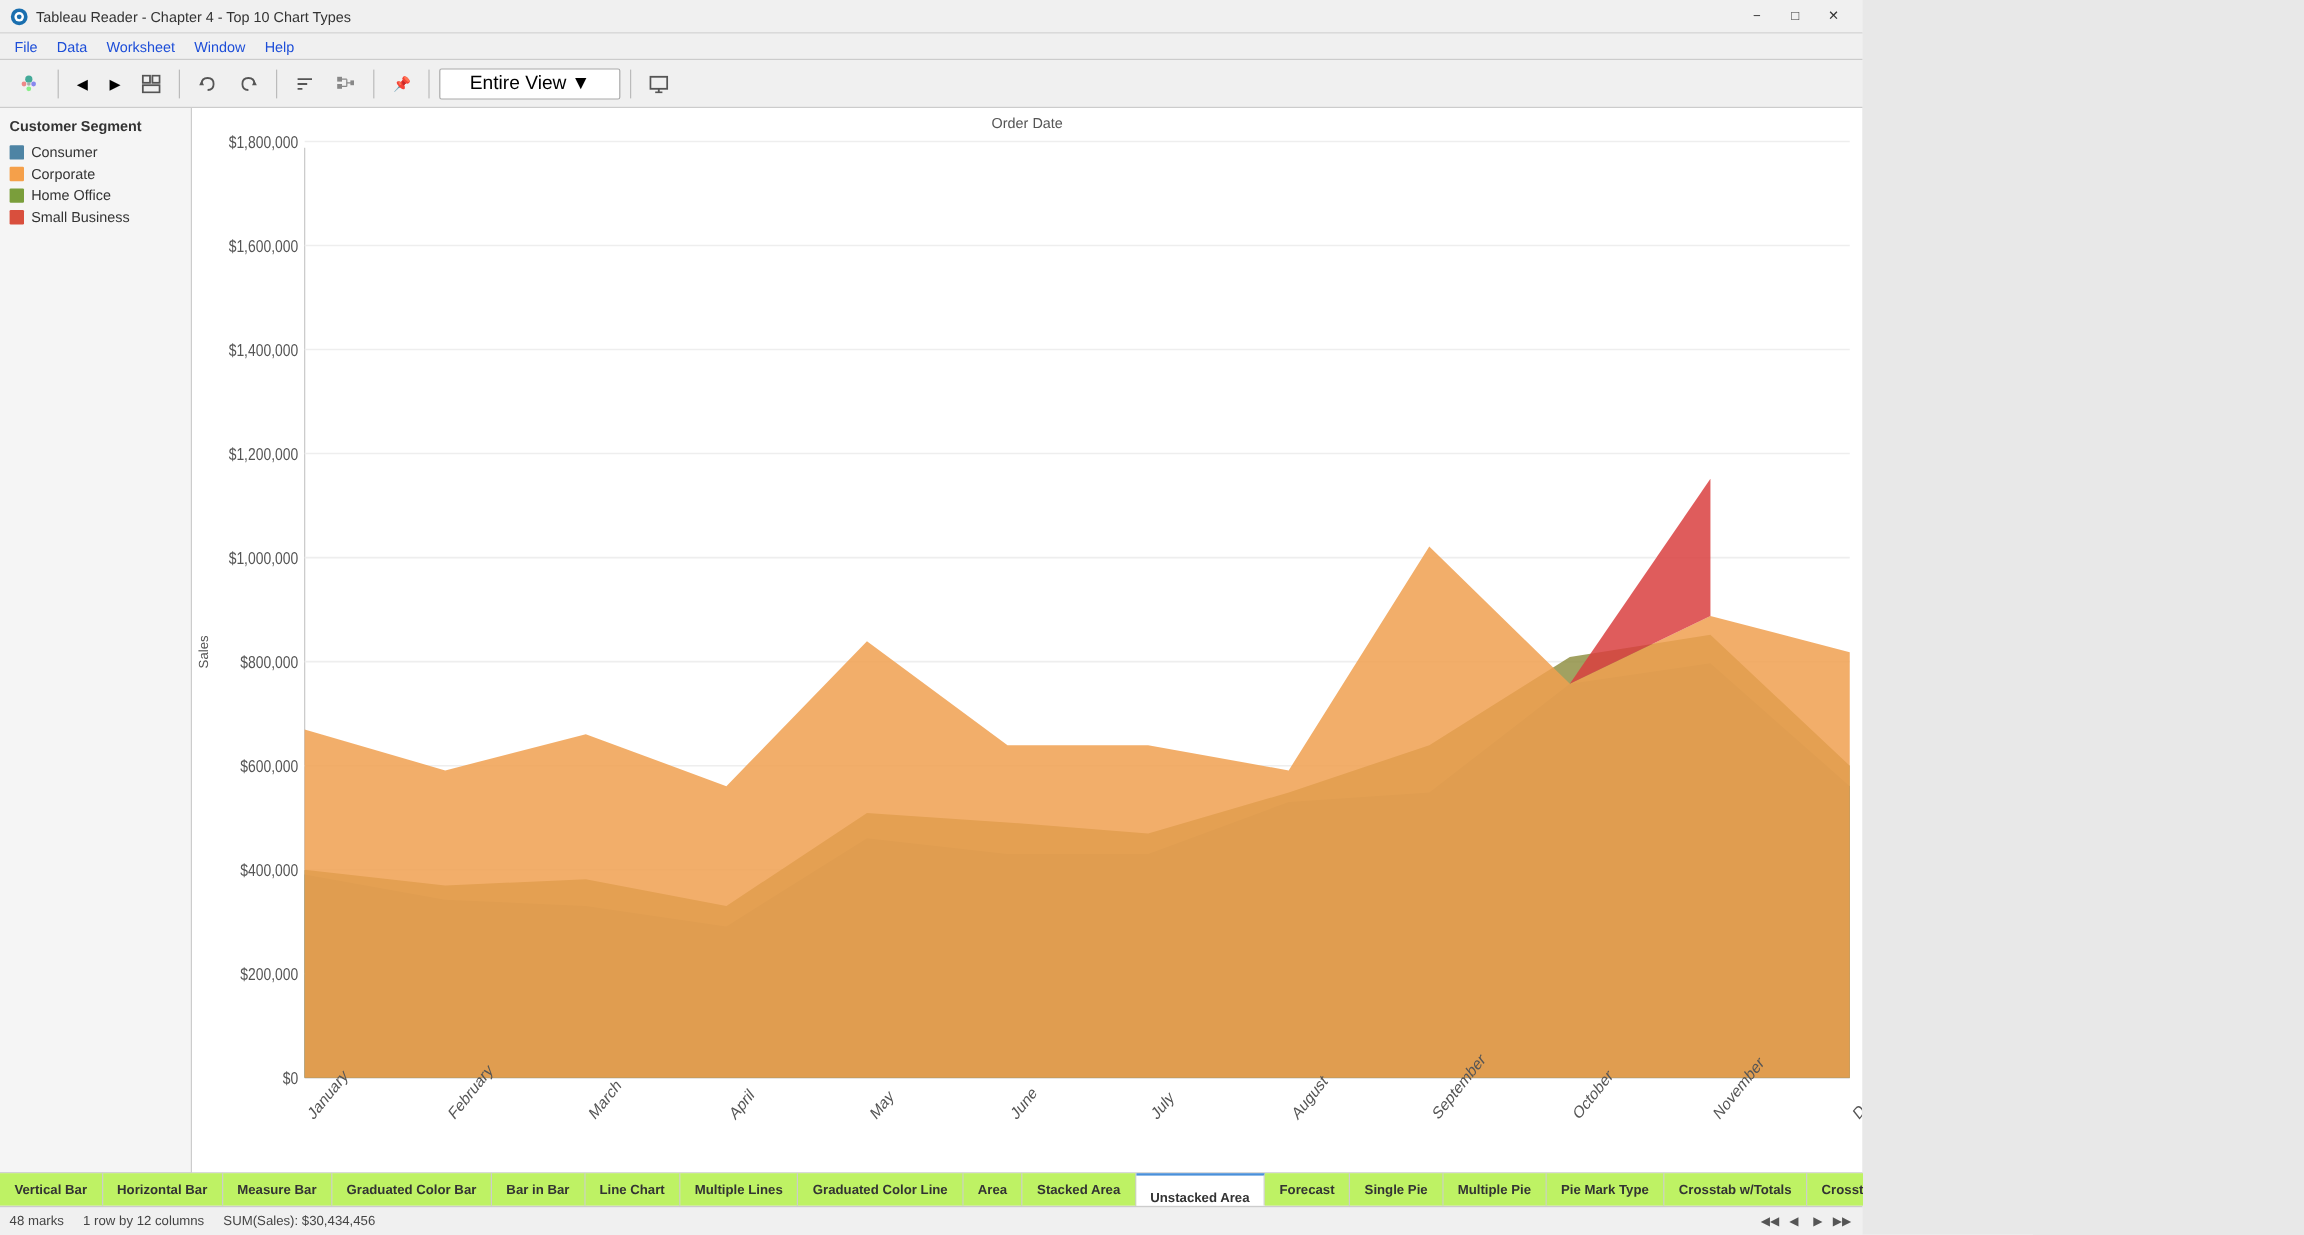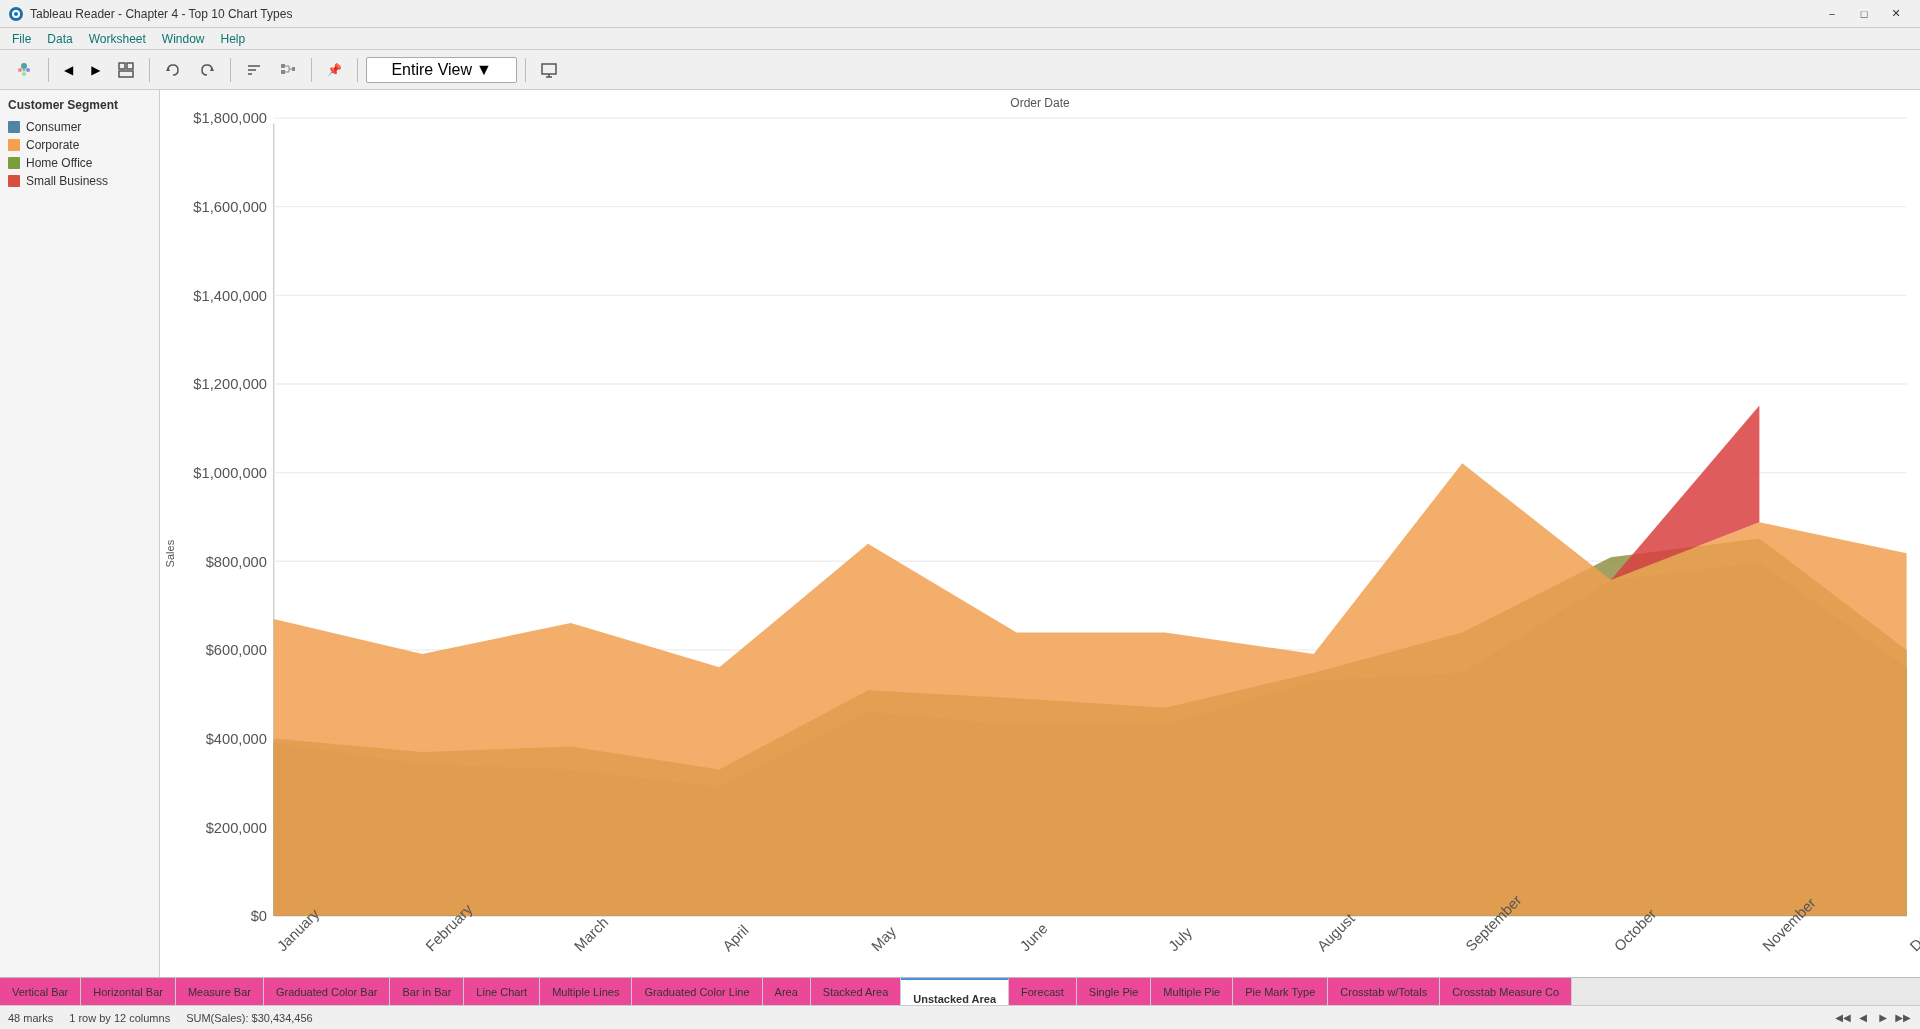--- a/index.html
+++ b/index.html
@@ -1,28 +1,28 @@
 <!DOCTYPE html>
 <html><head>
   <meta charset="utf-8">
   <style>
     * { box-sizing: border-box; margin: 0; padding: 0; }
     body { font-family: 'Segoe UI', Arial, sans-serif; font-size: 12px; background: #e8e8e8; overflow: hidden; }
 
     
-    .window { width: 1920px; height: 1029px; background: #f0f0f0; display: flex; flex-direction: column; }
+    .window { width: 1552px; height: 1029px; background: #f0f0f0; display: flex; flex-direction: column; }
     .title-bar { background: #f0f0f0; height: 28px; display: flex; align-items: center; padding: 0 8px; border-bottom: 1px solid #ccc; }
     .title-bar-icon { width: 16px; height: 16px; margin-right: 6px; }
     .title-text { font-size: 12px; color: #333; flex: 1; }
     .window-controls { display: flex; gap: 0; }
     .win-btn { width: 32px; height: 20px; display: flex; align-items: center; justify-content: center; font-size: 11px; cursor: pointer; background: transparent; border: none; color: #333; }
 
     
     .menu-bar { height: 22px; display: flex; align-items: center; padding: 0 4px; background: #f0f0f0; border-bottom: 1px solid #ccc; }
-    .menu-item { padding: 2px 8px; font-size: 12px; cursor: pointer; color: #0f766e; }
+    .menu-item { padding: 2px 8px; font-size: 12px; cursor: pointer; color: #1d4ed8; }
 
     
     .toolbar { height: 40px; display: flex; align-items: center; padding: 0 8px; background: #f0f0f0; border-bottom: 1px solid #ccc; gap: 4px; }
     .tb-btn { padding: 3px 6px; border: 1px solid transparent; background: transparent; cursor: pointer; font-size: 12px; border-radius: 2px; display: flex; align-items: center; }
     .tb-separator { width: 1px; height: 24px; background: #bbb; margin: 0 4px; }
     .view-dropdown { padding: 3px 24px; border: 1px solid #aaa; background: white; cursor: pointer; font-size: 16px; border-radius: 2px; display: flex; align-items: center; gap: 4px; }
 
     
     .main-area { display: flex; flex: 1; overflow: hidden; justify-content: flex-end; }
 
@@ -34,21 +34,21 @@
 
     
     .chart-area { flex: 1; background: white; display: flex; flex-direction: column; position: relative; }
     .chart-title { text-align: center; font-size: 12px; color: #555; padding: 6px 0 0 0; }
     .chart-wrapper { flex: 1; display: flex; }
     .y-axis-label { writing-mode: vertical-rl; transform: rotate(180deg); font-size: 11px; color: #555; padding: 10px 4px; text-align: center; }
     .chart-inner { flex: 1; position: relative; overflow: hidden; }
 
     
     .tab-bar { height: 28px; background: #e8e8e8; border-top: 1px solid #bbb; display: flex; align-items: stretch; overflow-x: auto; white-space: nowrap; }
-    .tab { padding: 0 12px; display: flex; align-items: center; font-size: 11px; cursor: pointer; border-right: 1px solid #ccc; color: #333; flex-shrink: 0; background: #ec4899; }
+    .tab { padding: 0 12px; display: flex; align-items: center; font-size: 11px; cursor: pointer; border-right: 1px solid #ccc; color: #333; flex-shrink: 0; background: #bef264; font-weight: bold; }
     .tab.active { background: white; border-top: 2px solid #4a90d9; font-weight: bold; align-items: flex-end; }
 
     
     .status-bar { height: 24px; background: #f0f0f0; border-top: 1px solid #ccc; display: flex; align-items: center; padding: 0 8px; gap: 16px; font-size: 11px; color: #444; }
     .status-nav { display: flex; align-items: center; margin-left: auto; gap: 2px; }
     .nav-btn { width: 18px; height: 18px; background: transparent; border: none; cursor: pointer; display: flex; align-items: center; justify-content: center; font-size: 10px; color: #555; }
 
     svg.chart-svg { width: 100%; height: 100%; }
   </style>
 </head>

